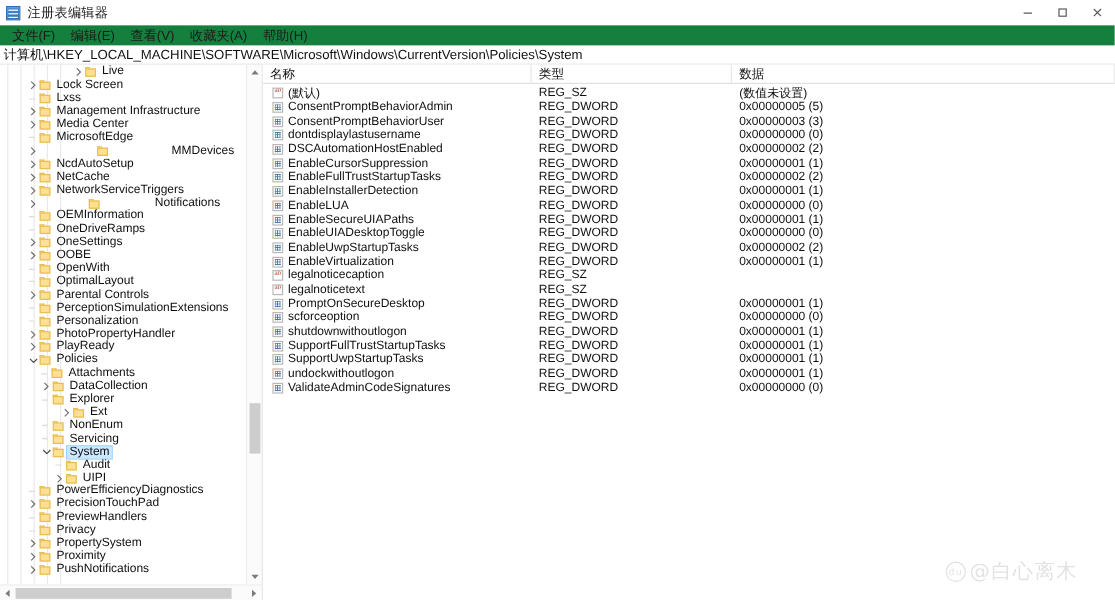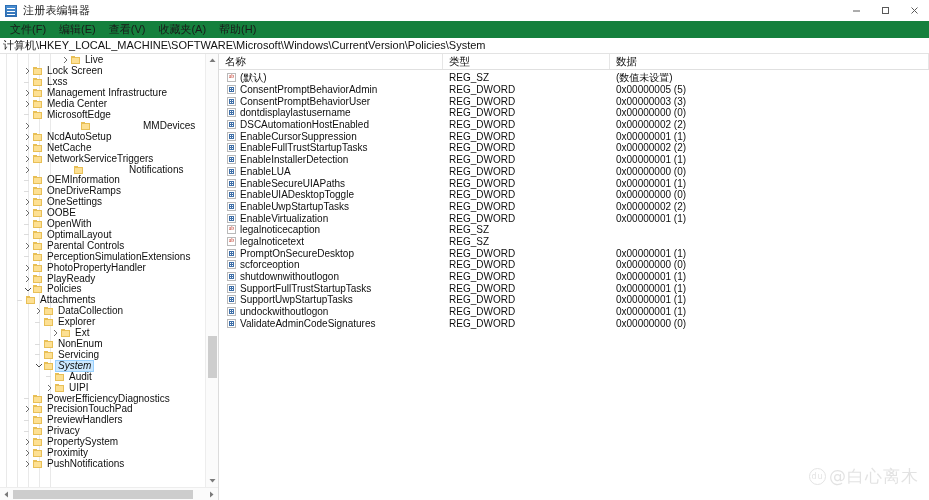--- a/index.html
+++ b/index.html
@@ -108,21 +108,20 @@
     height: 10.92px;
     display: flex; align-items: center;
     position: relative;
     white-space: nowrap;
     font-size: 10px;
     color: #0f0f0f;
   }
   .tree-row.selected .tree-label {
     background: #cce8ff;
     outline: 1px solid #99d1ff;
-    font-style: italic;
   }
   .twisty {
     width: 11px; height: 10px;
     display: flex; align-items: center; justify-content: center;
     color: #6d6d6d;
     flex: 0 0 auto;
   }
   .twisty svg { display: block; }
   .folder {
     width: 9px; height: 8px;
@@ -264,21 +263,21 @@
     position: absolute; left: 1px; top: 1px;
     width: 5px; height: 5px;
     background:
       linear-gradient(to right, #3e6fa8 1px, transparent 1px) 0 0/2px 2px,
       linear-gradient(to bottom, #3e6fa8 1px, transparent 1px) 0 0/2px 2px;
   }
 
   
   .watermark {
     position: absolute;
-    right: 10px; bottom: 12px;
+    right: 31px; bottom: 12px;
     display: flex; align-items: center;
     opacity: .28;
     pointer-events: none;
     color: #9a9a9a;
     font-size: 17px;
     font-family: "DejaVu Sans", sans-serif;
     letter-spacing: 1px;
   }
   .wm-paw {
     width: 17px; height: 17px; margin-right: 3px;
@@ -562,20 +561,32 @@
                 </svg>
               </span>
               <span class="folder">
                 <span class="f-tab"></span>
                 <span class="f-body"></span>
               </span>
               <span class="tree-label">PerceptionSimulationExtensions</span>
             </div>
             <div class="tree-row" style="padding-left: 22px;">
               <span class="twisty">
+                <svg width="7" height="7" viewBox="0 0 7 7">
+                  <line x1="0" y1="3.5" x2="5" y2="3.5" stroke="#dcdcdc" stroke-width="1"></line>
+                </svg>
+              </span>
+              <span class="folder">
+                <span class="f-tab"></span>
+                <span class="f-body"></span>
+              </span>
+              <span class="tree-label">Personalization</span>
+            </div>
+            <div class="tree-row" style="padding-left: 22px;">
+              <span class="twisty">
                 <svg width="5" height="8" viewBox="0 0 5 8">
                   <path d="M1 1 L4 4 L1 7" fill="none" stroke="#6d6d6d" stroke-width="1"></path>
                 </svg>
               </span>
               <span class="folder">
                 <span class="f-tab"></span>
                 <span class="f-body"></span>
               </span>
               <span class="tree-label">PhotoPropertyHandler</span>
             </div>
@@ -596,21 +607,21 @@
                 <svg width="8" height="5" viewBox="0 0 8 5">
                   <path d="M1 1 L4 4 L7 1" fill="none" stroke="#4a4a4a" stroke-width="1"></path>
                 </svg>
               </span>
               <span class="folder">
                 <span class="f-tab"></span>
                 <span class="f-body"></span>
               </span>
               <span class="tree-label">Policies</span>
             </div>
-            <div class="tree-row" style="padding-left: 15px;">
+            <div class="tree-row" style="padding-left: 32px;">
               <span class="twisty">
                 <svg width="7" height="7" viewBox="0 0 7 7">
                   <line x1="0" y1="3.5" x2="5" y2="3.5" stroke="#dcdcdc" stroke-width="1"></line>
                 </svg>
               </span>
               <span class="folder">
                 <span class="f-tab"></span>
                 <span class="f-body"></span>
               </span>
               <span class="tree-label">Attachments</span>

